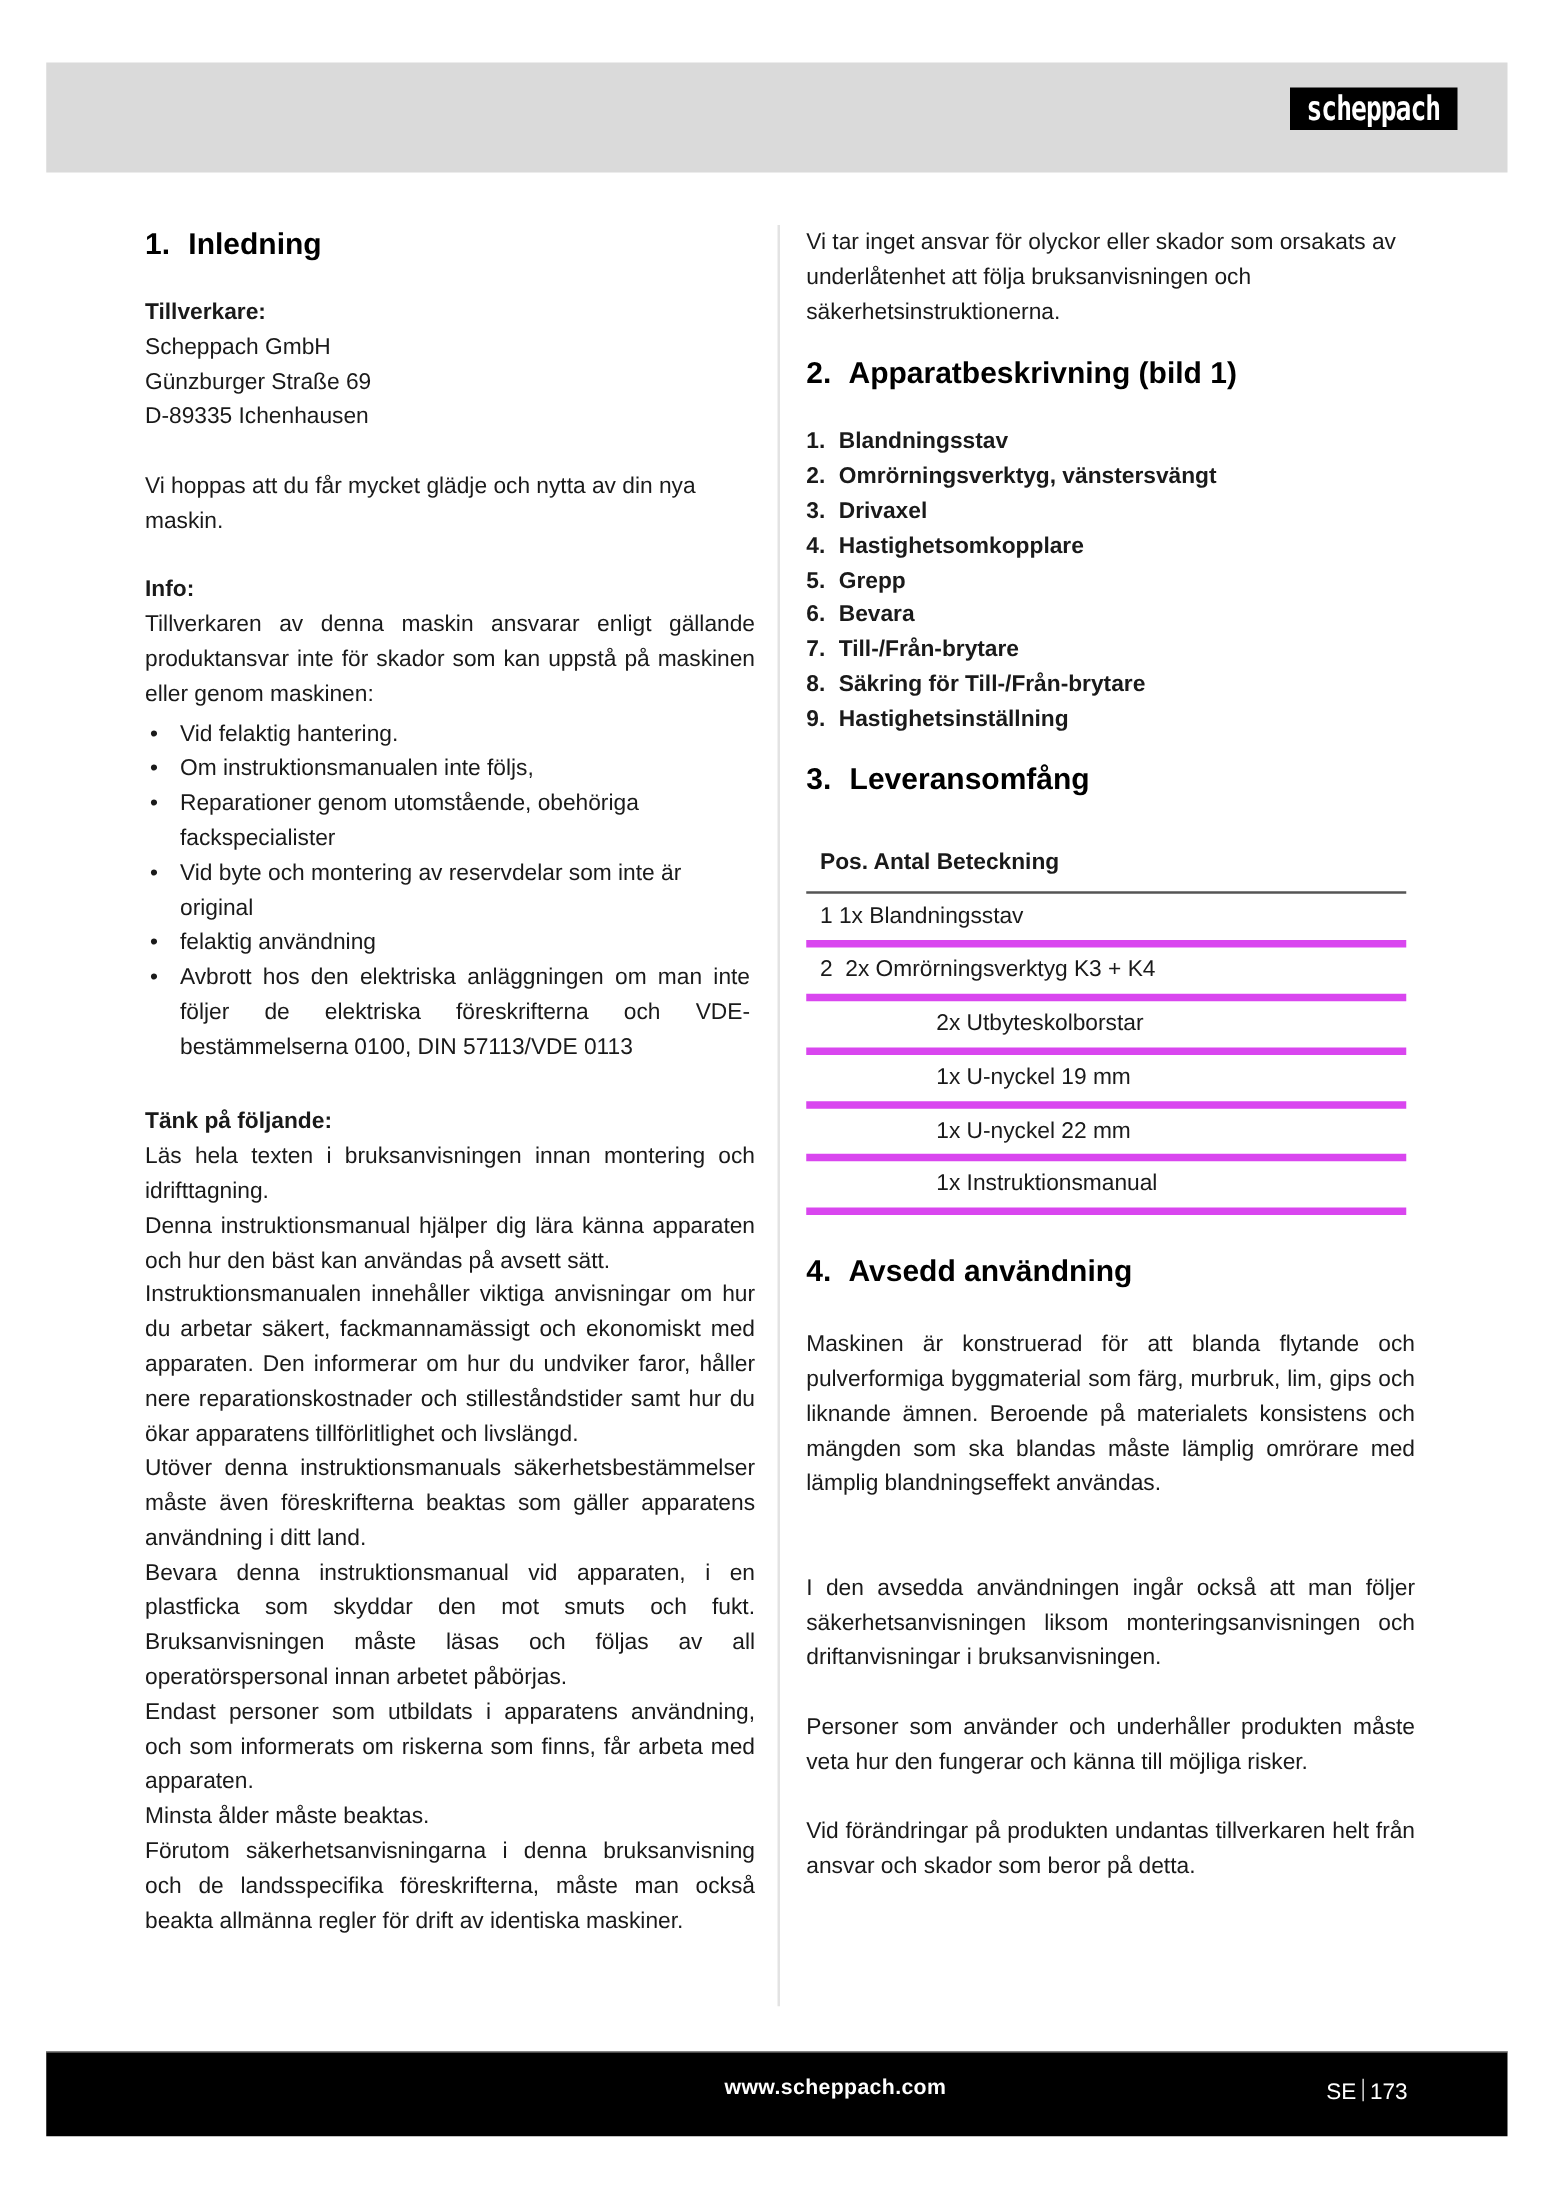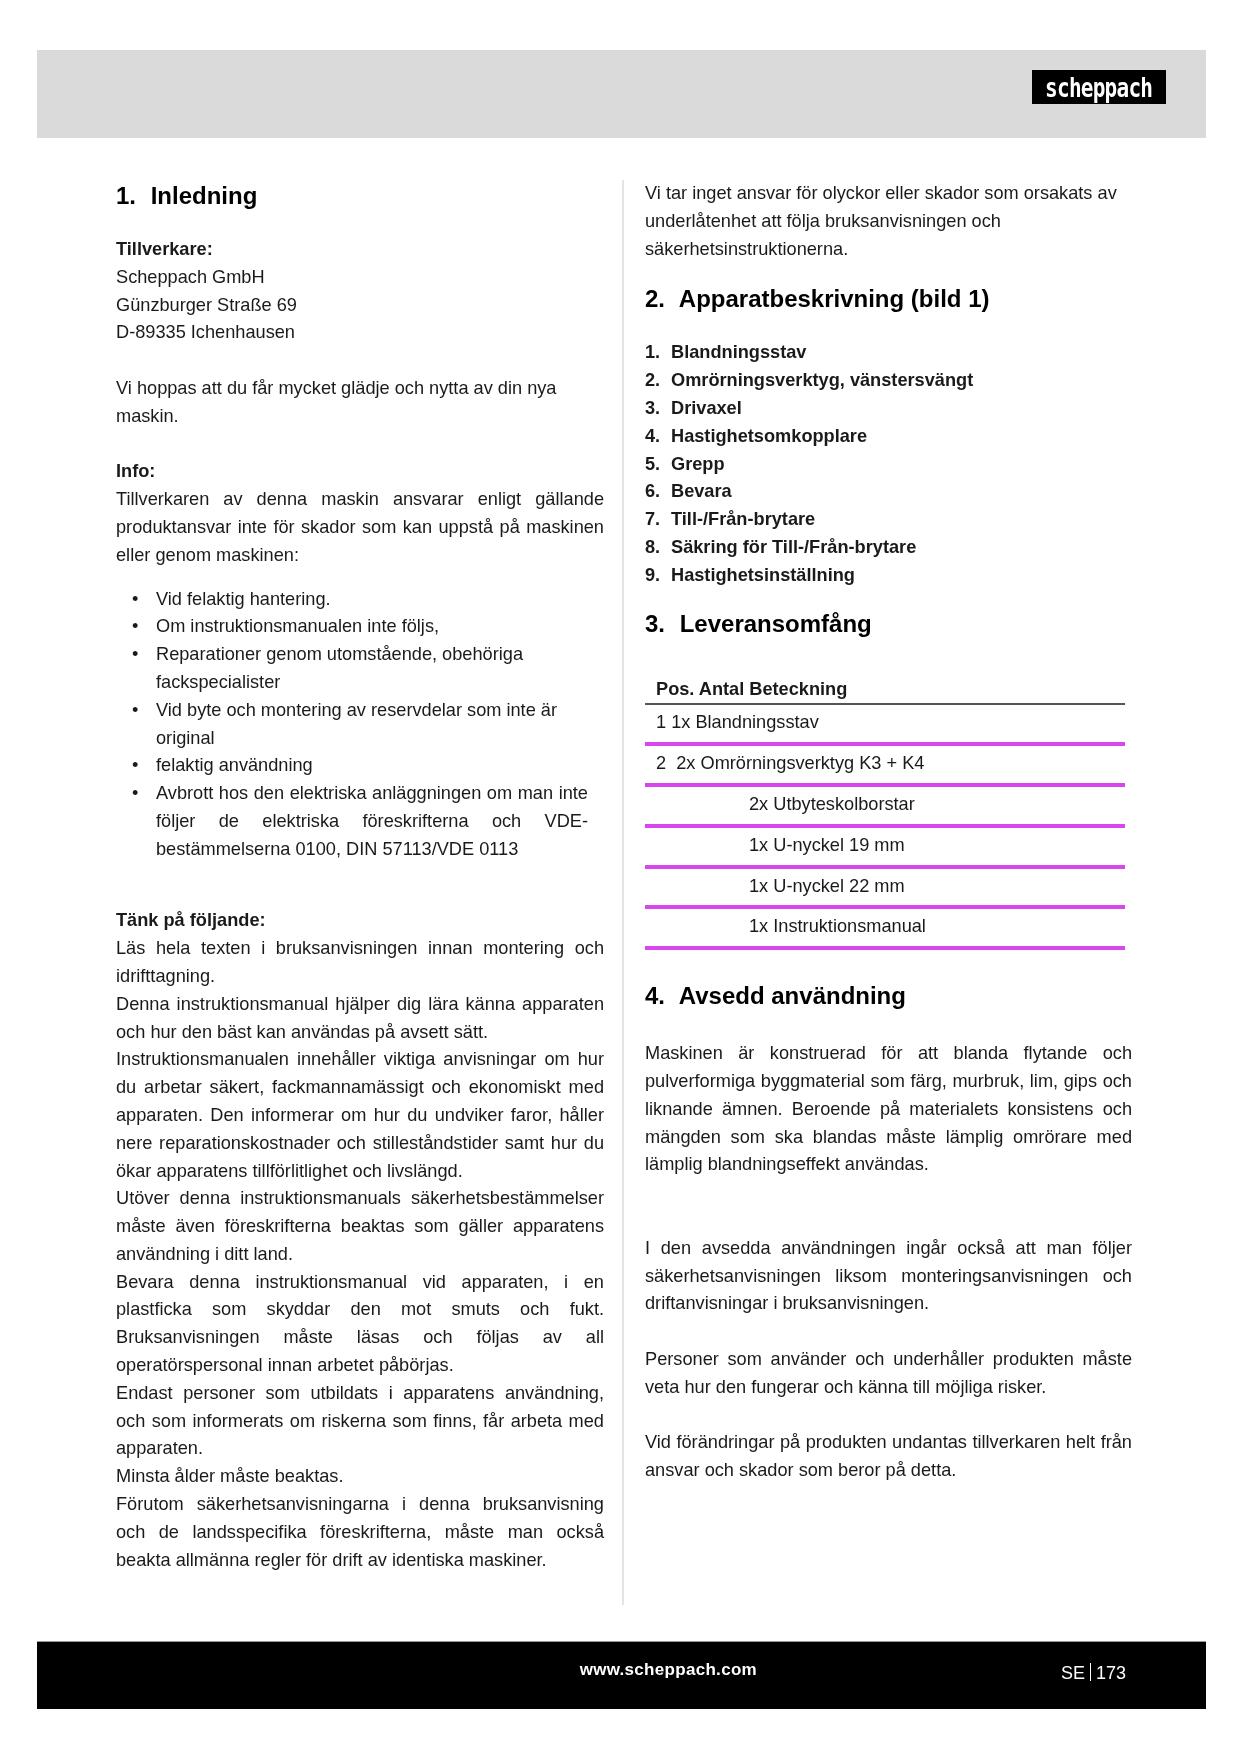--- a/index.html
+++ b/index.html
@@ -20,28 +20,28 @@
   }
   .col { position: absolute; top: 180px; font-size: 18.2px; line-height: 27.8px; }
   .col-left { left: 116px; width: 488px; }
   .col-right { left: 645px; width: 487px; }
   .divider { position: absolute; left: 622px; top: 180px; width: 2px; height: 1425px; background: #e3e3e3; }
   h1 { font-size: 24px; font-weight: bold; margin: 0; line-height: 32px; color: #000000; }
   h1 .num { margin-right: 8px; }
   .bold { font-weight: bold; }
   p { margin: 0; text-align: justify; }
   .gap { height: 27.8px; }
-  ul.bullets { list-style: none; margin: 16px; padding: 0; }
+  ul.bullets { list-style: none; margin: 4px; padding: 0; }
   ul.bullets li { position: relative; padding-left: 24px; }
   ul.bullets li::before { content: "•"; position: absolute; left: 0; top: 0; }
   ol.parts { list-style: none; margin: 0; padding: 0; font-weight: bold; }
   ol.parts li .n { display: inline-block; width: 26px; }
   table.scope { border-collapse: collapse; width: 480px; font-size: 18.2px; margin-top: 10px; }
-  table.scope th { text-align: left; font-weight: bold; padding: 4px 0 0 11px; border-bottom: 2px solid #555; }
-  table.scope td { padding: 4px 0 5px 11px; border-bottom: 4px solid #d946ef; height: 26px; }
+  table.scope th { text-align: left; font-weight: bold; padding: 4px 0 10px 11px; border-bottom: 2px solid #555; }
+  table.scope td { padding: 4px 0 5px 11px; border-bottom: 6px solid #d946ef; height: 26px; }
   table.scope td.indent { padding-left: 104px; }
   .footer {
     position: absolute; left: 37px; top: 1641px; width: 1169px; height: 67px; background: #000;
     border-top: 1px solid #999;
   }
   .footer .url {
     position: absolute; left: 0; width: 720px; top: 18px; text-align: right; color: #fff;
     font-weight: bold; font-size: 17px; letter-spacing: 0.3px;
   }
   .footer .page { position: absolute; right: 80px; top: 21px; color: #fff; font-size: 18px; }

